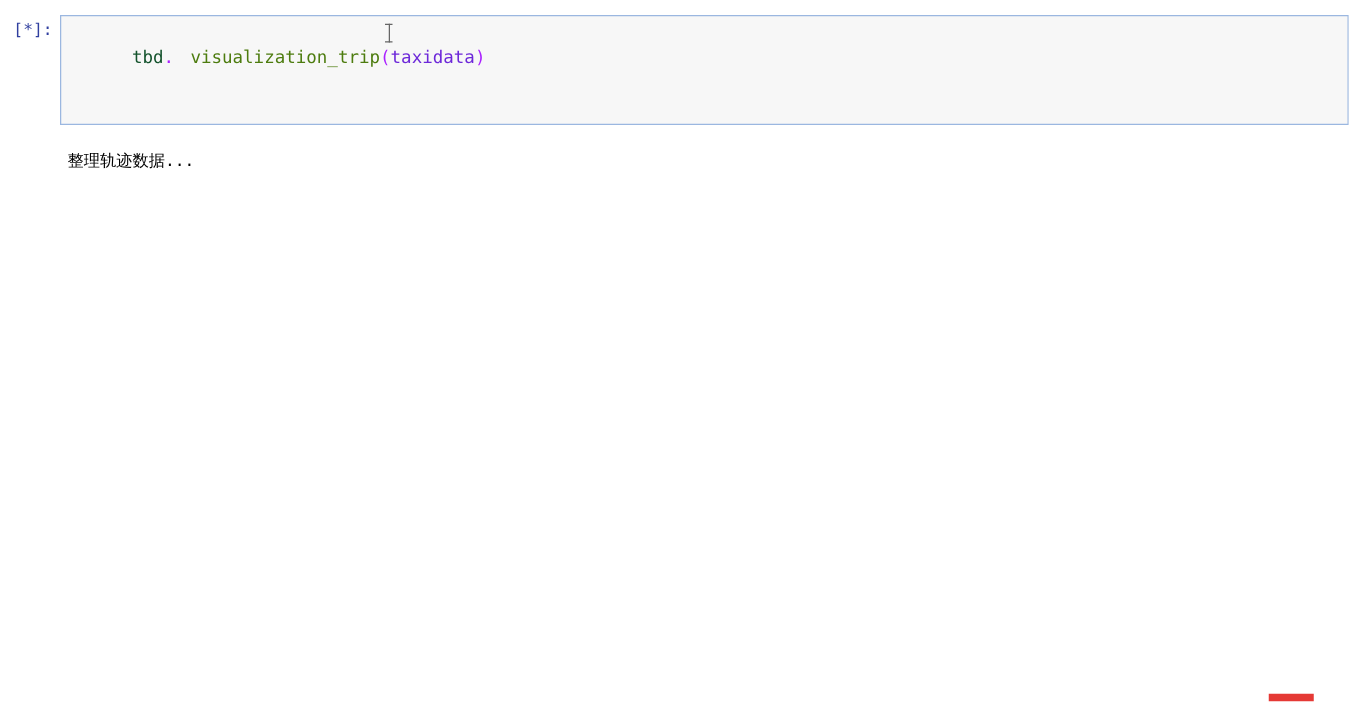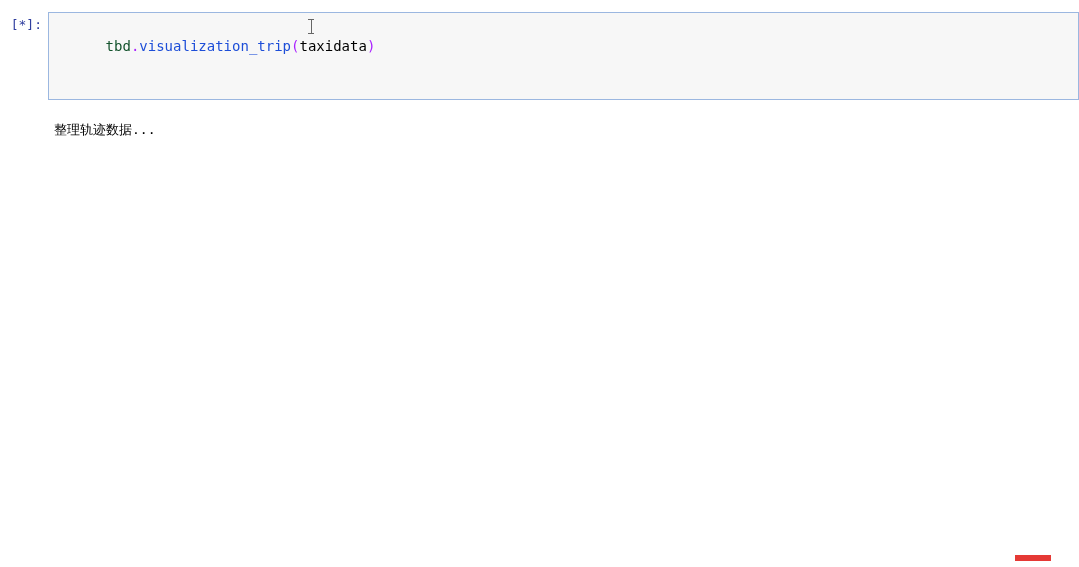--- a/index.html
+++ b/index.html
@@ -50,23 +50,23 @@
       line-height: 1.4;
       min-height: 24px;
       white-space: pre;
       position: relative;
     }
     .code-line {
       display: inline;
     }
     .tk-name { color: #14532d; }
     .tk-dot { color: #AA22FF; }
-    .tk-func { color: #1d4ed8; }
+    .tk-func { color: #4d7c0f; margin-left: 13px; }
     .tk-paren { color: #AA22FF; }
-    .tk-arg { color: #000000; }
+    .tk-arg { color: #6d28d9; }
     .output-cell {
       display: flex;
       align-items: flex-start;
       margin-top: 16px;
     }
     .output-prompt {
       flex: 0 0 48px;
     }
     .output-area {
       flex: 1;

